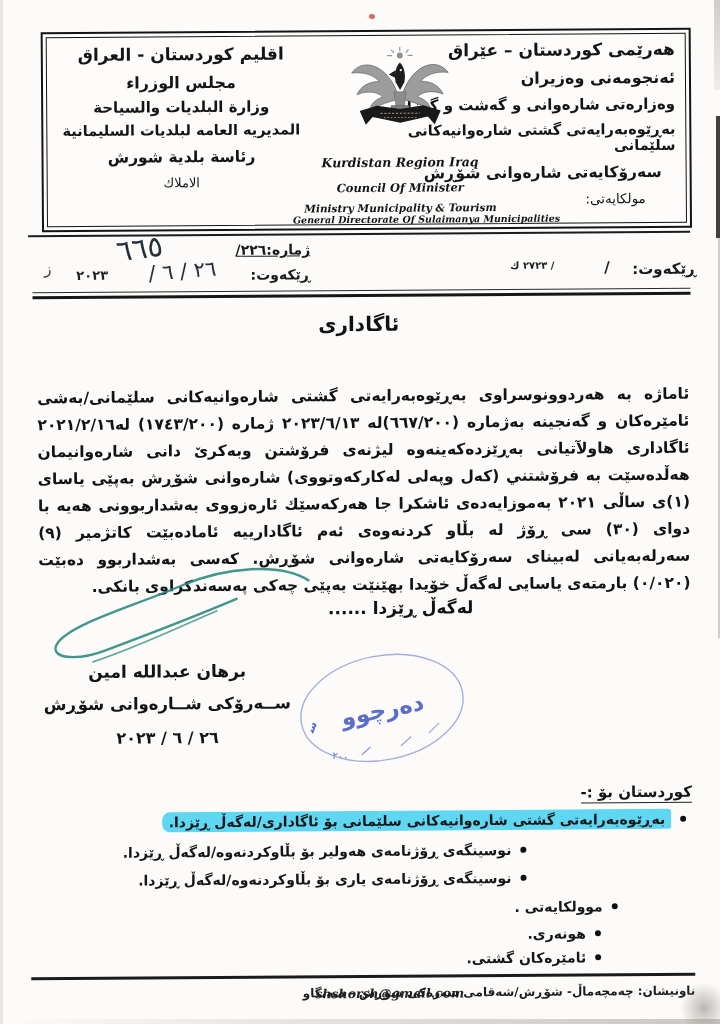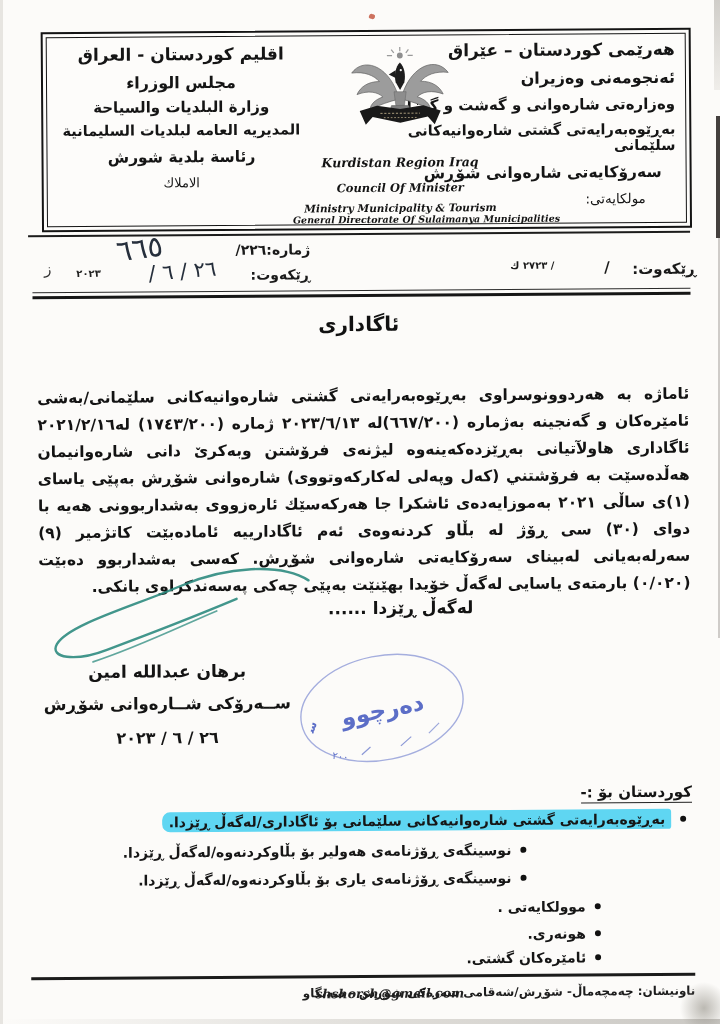--- a/index.html
+++ b/index.html
@@ -40,25 +40,25 @@
   .e0{font-size:12.5px;margin-top:14px;}
   .e1{font-size:11.5px;margin-top:13px;}
   .e2{font-size:10.5px;margin-top:9px;}
   .e3{font-size:9.5px;margin-top:1px;white-space:nowrap;}
   
   .rule-a{position:absolute;left:30px;top:233px;width:662px;height:2px;background:#1c1c1c;}
   .rule-b1{position:absolute;left:34px;top:290px;width:658px;height:1px;background:#2a2a2a;}
   .rule-b2{position:absolute;left:34px;top:294px;width:658px;height:3px;background:#161616;}
   
   .ref{position:absolute;color:#1a1a1a;direction:rtl;font-weight:bold;}
-  .ref-num-label{right:408px;top:241px;font-size:14px;}
+  .ref-num-label{right:408px;top:241px;font-size:14px;text-decoration:underline;}
   .ref-num-hw{left:118px;top:230px;font-size:29px;font-weight:normal;letter-spacing:9px;color:#262f3c;transform:rotate(-7deg);direction:ltr;}
   .ref-date-label{right:408px;top:266px;font-size:14px;}
   .ref-date-hw{left:150px;top:258px;font-size:21px;font-weight:normal;color:#262f3c;transform:rotate(-4deg);}
-  .ref-date-year{left:78px;top:266px;font-size:10px;color:#222;}
+  .ref-date-year{left:78px;top:266px;font-size:13px;color:#222;}
   .ref-date-suffix{left:46px;top:258px;font-size:15px;color:#333;font-weight:normal;}
   .ref-r-label{right:22px;top:262px;font-size:15px;}
   .ref-r-slash{left:606px;top:260px;font-size:15px;}
   .ref-r-num{left:512px;top:261px;font-size:10px;}
   
   .doc-title{position:absolute;left:0;top:312px;width:720px;text-align:center;
     font-size:20px;font-weight:bold;color:#111;direction:rtl;}
   .body-text{position:absolute;left:38px;top:383px;width:652px;
     direction:rtl;text-align:justify;font-size:15.5px;font-weight:bold;
     line-height:27px;color:#131313;}
@@ -77,21 +77,21 @@
     transform:rotate(-11deg);opacity:0.82;}
   
   .cc-heading{position:absolute;right:30px;top:785px;direction:rtl;font-size:15px;
     font-weight:bold;color:#151515;border-bottom:1.5px solid #222;padding-bottom:1px;}
   .cc-item{position:absolute;direction:rtl;display:flex;align-items:center;gap:9px;
     font-size:14px;font-weight:bold;color:#161616;}
   .cc-item .dot{width:6px;height:6px;border-radius:50%;background:#111;flex:0 0 auto;}
   .cc-i0{right:36px;top:811px;}
   .cc-i1{right:196px;top:843px;}
   .cc-i2{right:196px;top:871px;}
-  .cc-i3{right:122px;top:900px;}
+  .cc-i3{right:105px;top:900px;}
   .cc-i4{right:122px;top:927px;}
   .cc-i5{right:122px;top:951px;}
   .hl{background:#5fd6f2;padding:2px 6px;border-radius:8px 3px 3px 8px;box-decoration-break:clone;}
   
   .footer-rule{position:absolute;left:28px;top:975px;width:664px;height:3px;background:#1b1b1b;}
   .footer-email{position:absolute;left:312px;top:986px;font-family:"DejaVu Serif",serif;
     font-style:italic;font-weight:bold;font-size:12.5px;color:#222;}
   .footer-address{position:absolute;right:28px;top:986px;direction:rtl;font-size:12px;
     font-weight:bold;color:#1d1d1d;}
   

